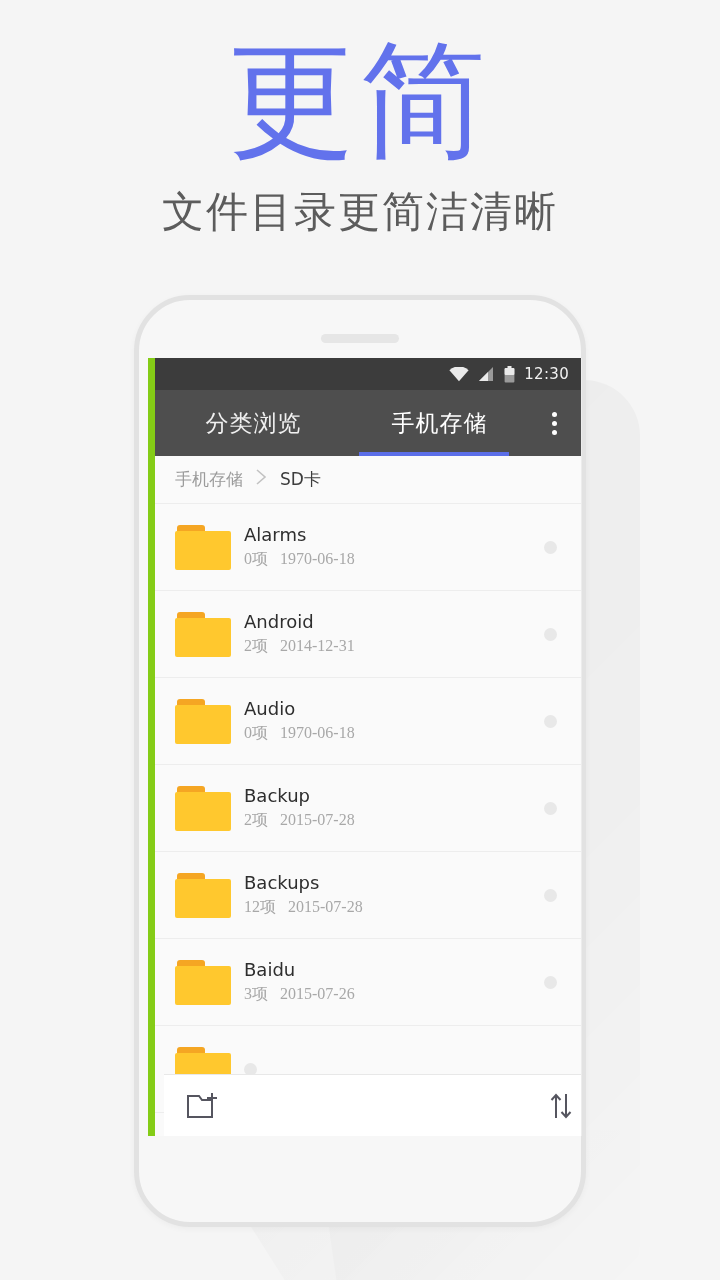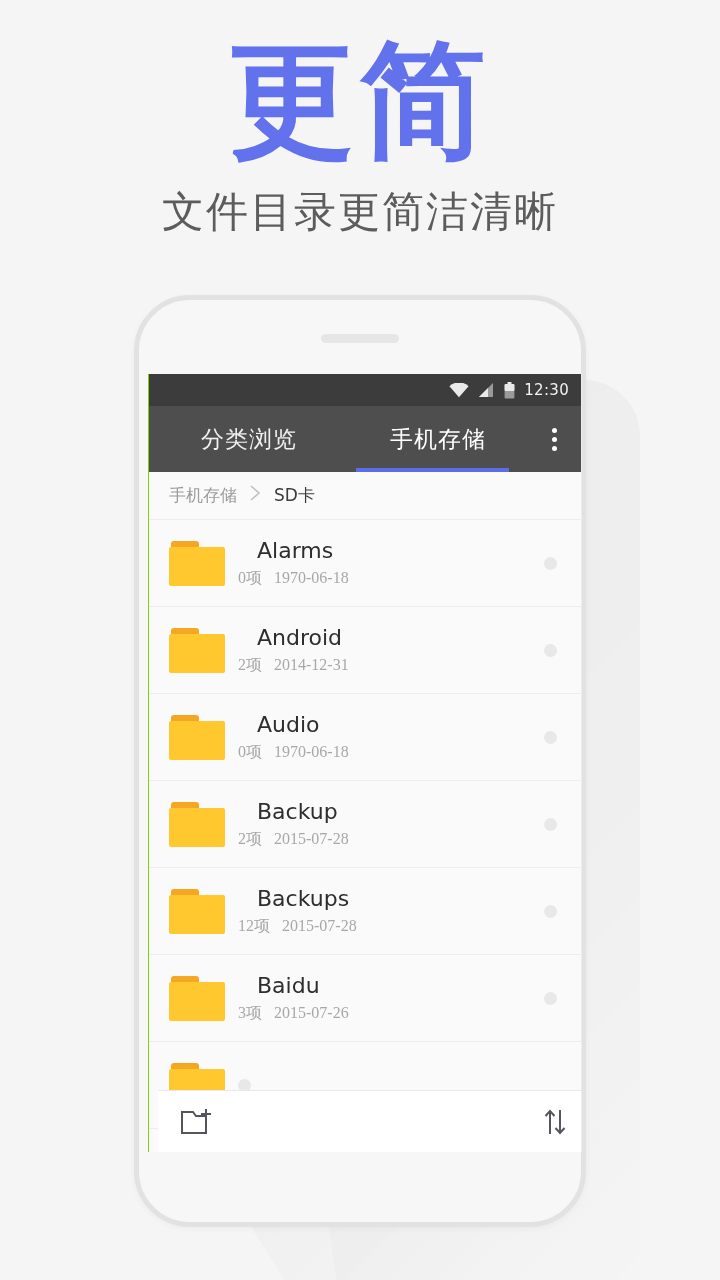--- a/index.html
+++ b/index.html
@@ -11,21 +11,21 @@
   }
   #page { position: relative; width: 720px; height: 1280px; background: #f5f5f5; }
 
   
   .promo { position: absolute; left: 0; top: 0; width: 720px; text-align: center; }
   .promo-title {
     font-size: 126px;
     line-height: 1.0;
     letter-spacing: 6px;
     color: #6272ec;
-    font-weight: 700;
+    font-weight: 400;
     padding-top: 38px;
     font-family: "DejaVu Sans", "Liberation Sans", sans-serif;
   }
   .promo-sub {
     margin-top: 20px;
     font-size: 42px;
     letter-spacing: 2px;
     color: #5c5c5c;
     font-weight: 300;
     font-family: Liberation Mono, monospace;
@@ -65,25 +65,25 @@
   .speaker {
     position: absolute;
     left: 50%; top: 34px;
     transform: translateX(-50%);
     width: 78px; height: 9px;
     background: #e6e6e6;
     border-radius: 5px;
   }
   .screen {
     position: absolute;
-    left: 9px; top: 74px;
+    left: 9px; top: 58px;
     width: 434px; height: 778px;
     background: #701a75;
     overflow: hidden;
-    border-left: 1px solid #84cc16;
+    border-left: 7px solid #84cc16;
     border-right: 1px solid #ececec;
   }
 
   
   .statusbar {
     position: relative;
     height: 32px;
     background: #3c3c3c;
     display: flex;
     align-items: center;
@@ -185,26 +185,25 @@
     border-radius: 3px 3px 0 0;
   }
   .folder-icon .body {
     position: absolute; left: 0; top: 6px;
     width: 56px; height: 39px;
     background: #ffc82e;
     border-radius: 2px;
   }
   .row-text { flex: 1 1 auto; min-width: 0; }
   .row-name {
-    font-size: 22px;
+    font-size: 18px;
     color: #2e2e2e;
     line-height: 1.25;
     font-family: "DejaVu Sans", "Liberation Sans", sans-serif;
     white-space: nowrap;
-    margin-left: 19px;
   }
   .row-meta {
     margin-top: 3px;
     font-size: 16px;
     color: #a8a8a8;
     font-family: Liberation Serif, serif;
     white-space: nowrap;
   }
   .row-meta .count { margin-right: 12px; }
   .row-dot {

